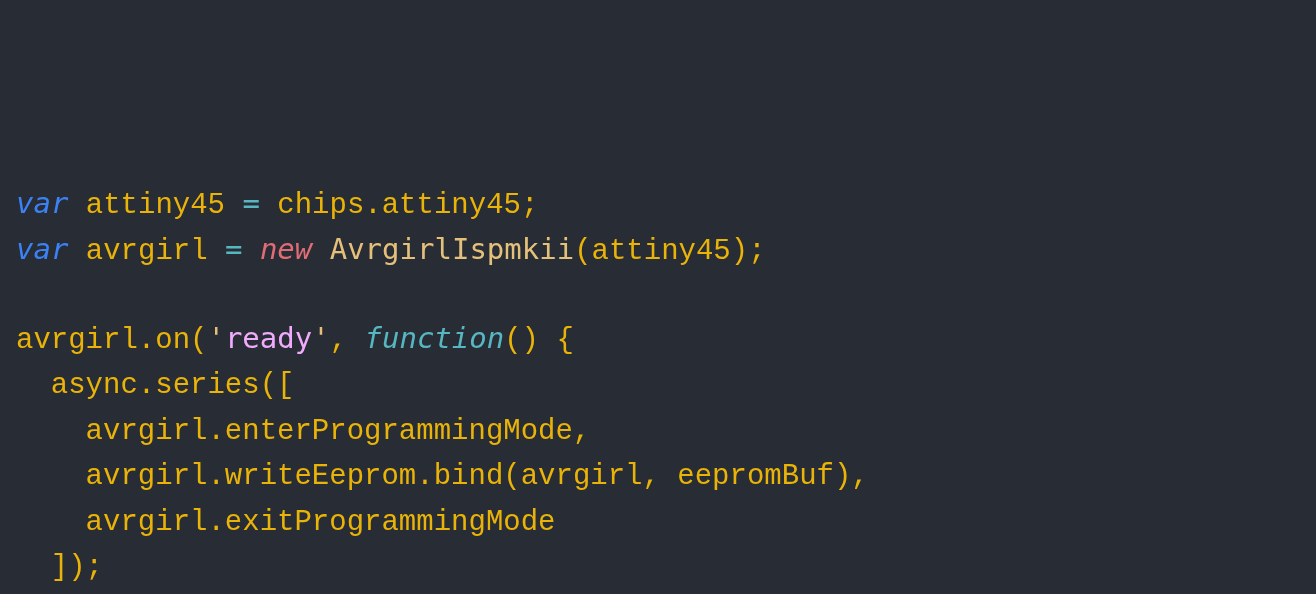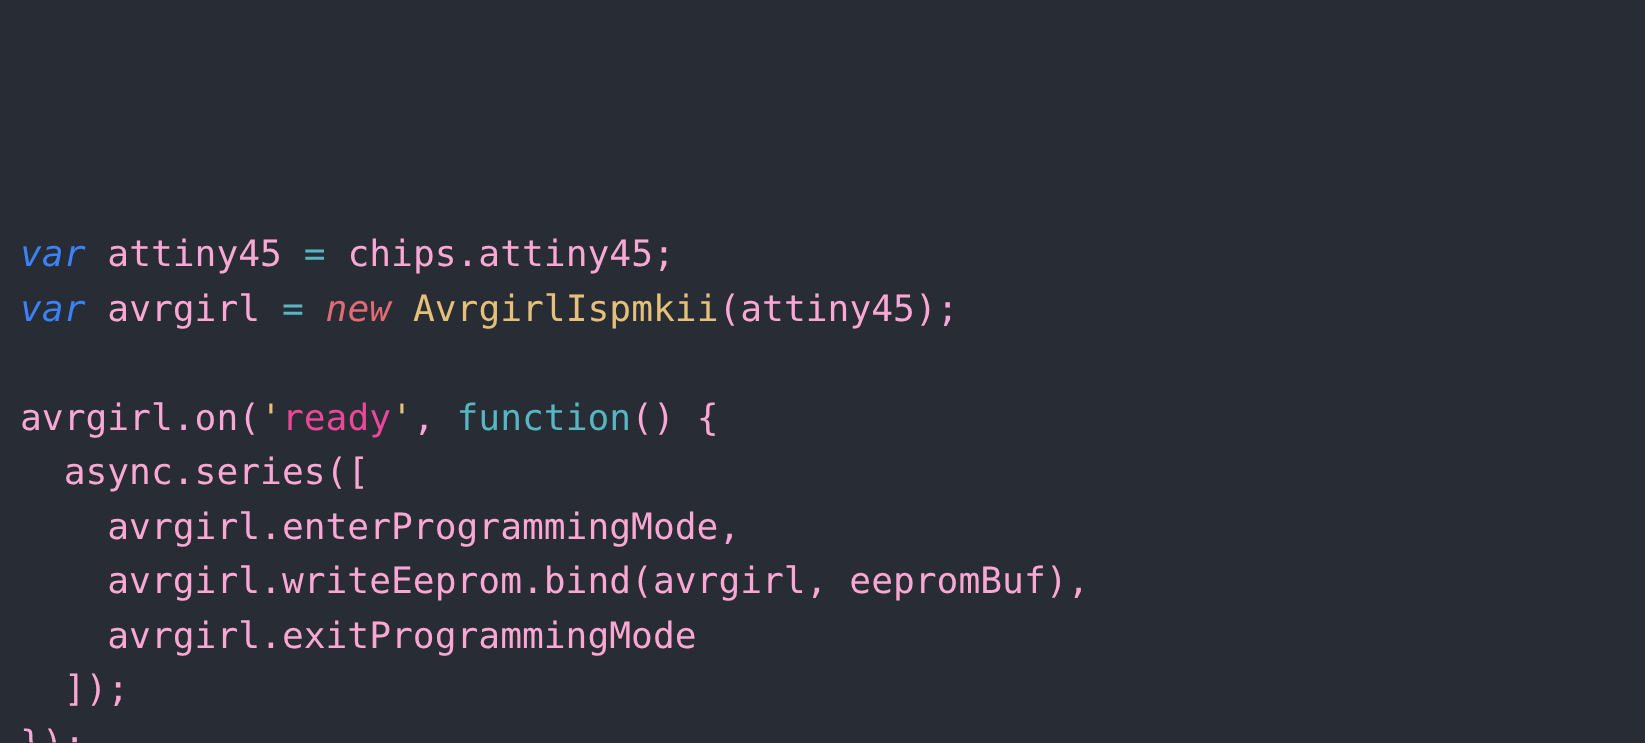--- a/index.html
+++ b/index.html
@@ -20,41 +20,43 @@
       white-space: pre;
     }
     .line {
       display: block;
     }
     .keyword {
       color: #3b82f6;
       font-style: italic;
     }
     .variable {
-      color: #f9a8d4;
+      color: #eab308;
+      font-family: Liberation Mono, monospace;
     }
     .operator {
       color: #56b6c2;
     }
     .operator-new {
       color: #e06c75;
       font-style: italic;
       text-align: right;
     }
     .class-name {
       color: #e5c07b;
     }
     .string {
-      color: #ec4899;
+      color: #f0abfc;
     }
     .string-quote {
       color: #e5c07b;
     }
     .function-keyword {
       color: #56b6c2;
+      font-style: italic;
     }
   </style>
 </head>
 <body>
 
 
 
 <div id="code-container"><span class="line"><span class="keyword">var</span><span class="variable"> attiny45 </span><span class="operator">=</span><span class="variable"> chips.attiny45;</span></span><span class="line"><span class="keyword">var</span><span class="variable"> avrgirl </span><span class="operator">=</span><span class="variable"> </span><span class="operator-new">new</span><span class="variable"> </span><span class="class-name">AvrgirlIspmkii</span><span class="variable">(attiny45);</span></span><span class="line">&nbsp;</span><span class="line"><span class="variable">avrgirl.on(</span><span class="string-quote">'</span><span class="string">ready</span><span class="string-quote">'</span><span class="variable">, </span><span class="function-keyword">function</span><span class="variable">() {</span></span><span class="line"><span class="variable">  async.series([</span></span><span class="line"><span class="variable">    avrgirl.enterProgrammingMode,</span></span><span class="line"><span class="variable">    avrgirl.writeEeprom.bind(avrgirl, eepromBuf),</span></span><span class="line"><span class="variable">    avrgirl.exitProgrammingMode</span></span><span class="line"><span class="variable">  ]);</span></span><span class="line"><span class="variable">});</span></span></div>
 
 

